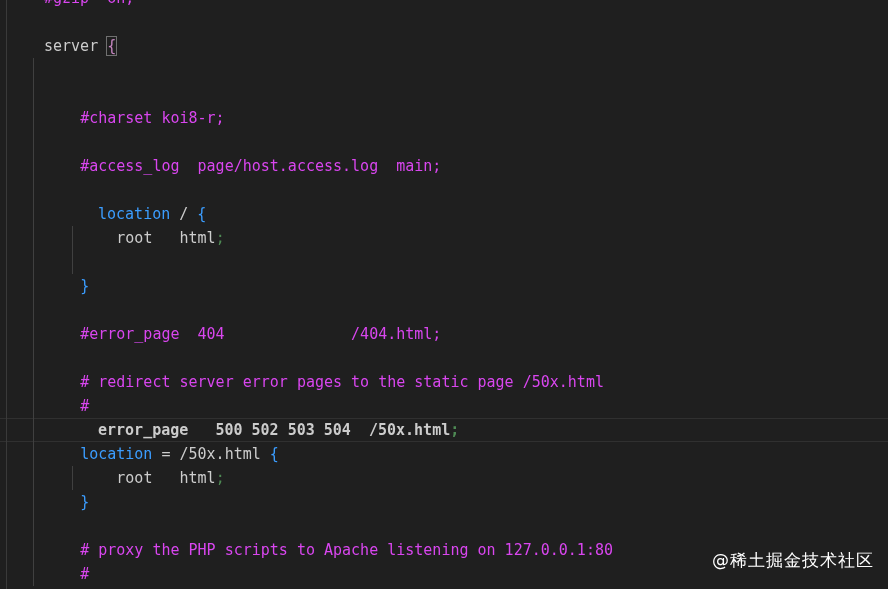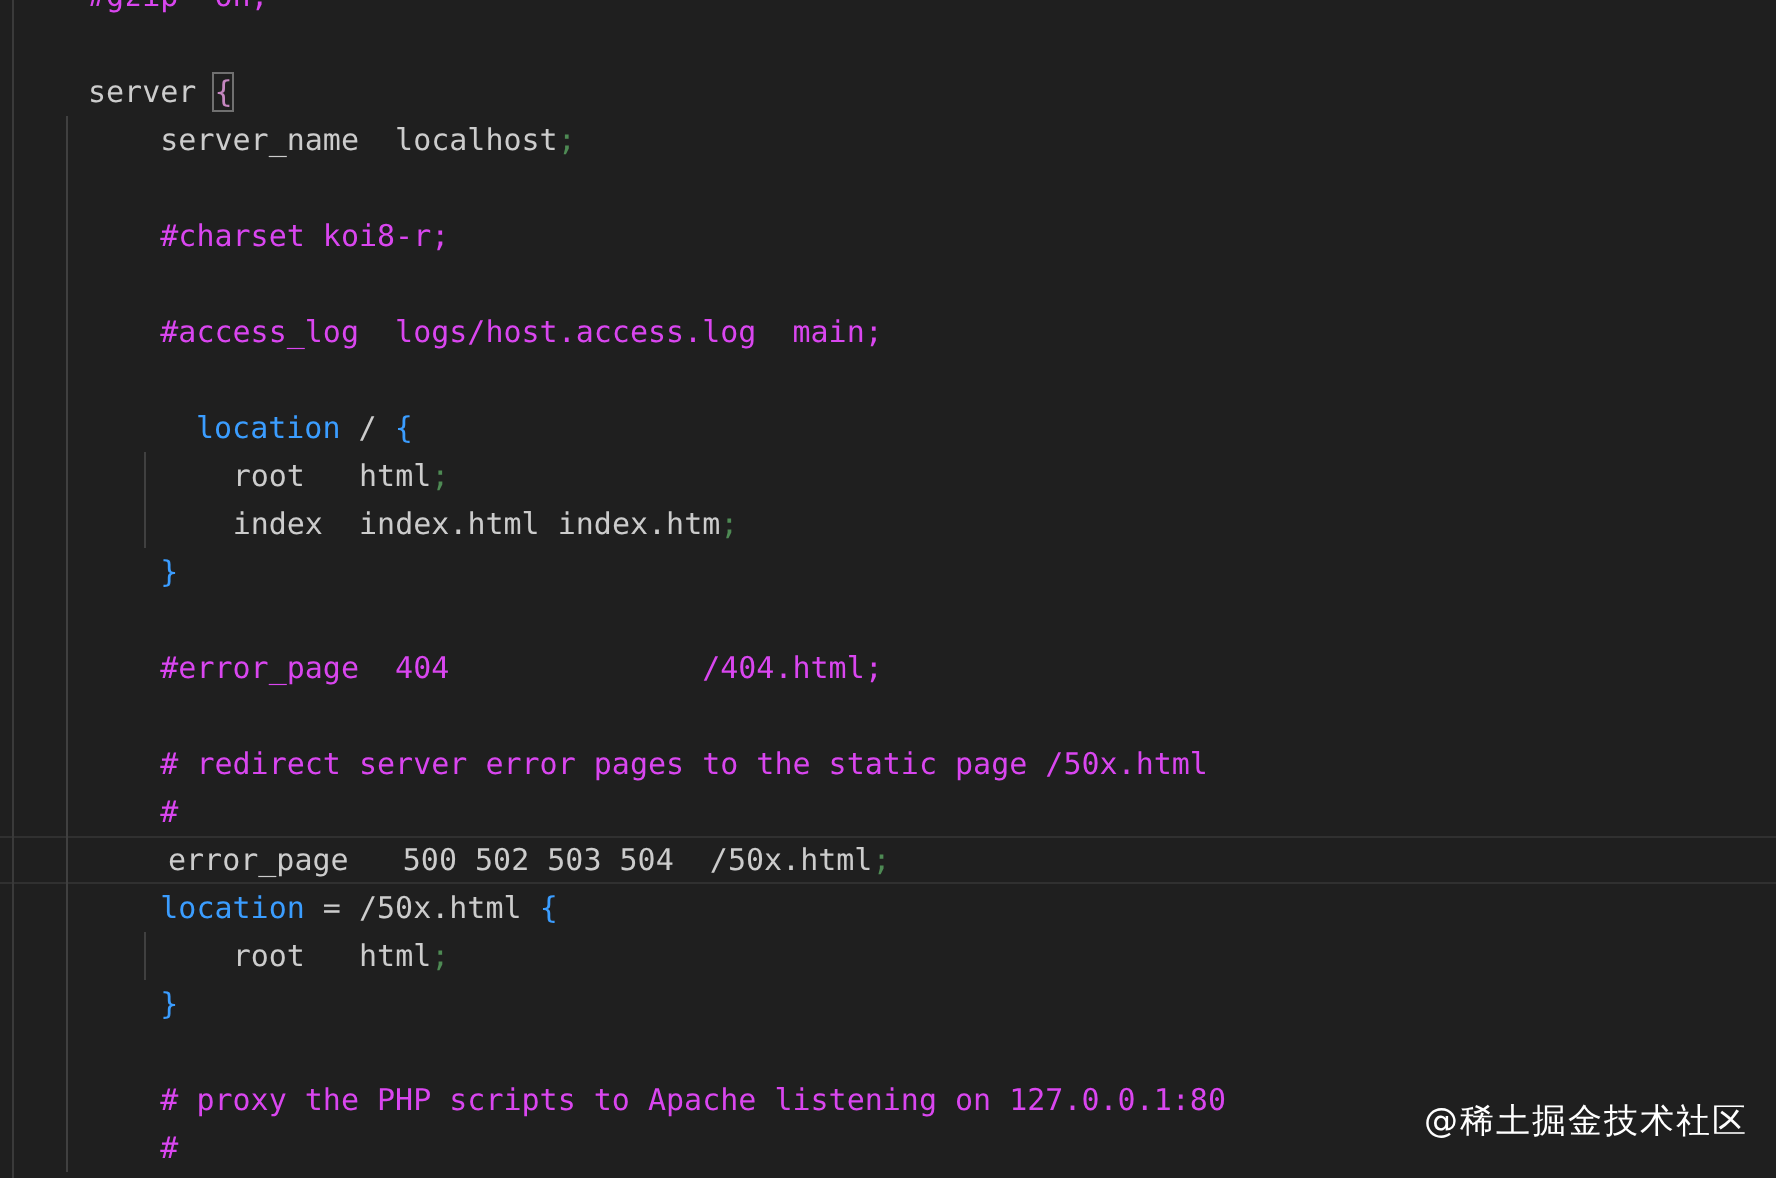--- a/index.html
+++ b/index.html
@@ -119,36 +119,36 @@
 <body>
 
 <div id="editor">
 
   <div id="left-rule"></div>
 
   <div id="code">
       <div class="line"><span class="txt c-comment" style="left: 44px;">#gzip  on;</span></div>
       <div class="line"><span class="txt c-plain" style="left: 44px;"></span></div>
       <div class="line"><span class="txt c-plain" style="left: 44px;"><span class="c-plain">server </span><span class="brace-match">{</span></span></div>
-      <div class="line"><div class="iguide lvl1"></div><span class="txt c-plain" style="left: 80.16px;"><span class="c-plain">server_name  localhost</span><span class="c-semi">;</span><span class="c-plain"></span></span></div>
+      <div class="line"><div class="iguide lvl1"></div></div>
       <div class="line"><div class="iguide lvl1"></div><span class="txt c-plain" style="left: 80.16px;"></span></div>
       <div class="line"><div class="iguide lvl1"></div><span class="txt c-comment" style="left: 80.16px;">#charset koi8-r;</span></div>
       <div class="line"><div class="iguide lvl1"></div><span class="txt c-plain" style="left: 80.16px;"></span></div>
-      <div class="line"><div class="iguide lvl1"></div><span class="txt c-comment" style="left: 80.16px;">#access_log  logs/host.access.log  main;</span></div>
+      <div class="line"><div class="iguide lvl1"></div><span class="txt c-comment" style="left: 80.16px;">#access_log  page/host.access.log  main;</span></div>
       <div class="line"><div class="iguide lvl1"></div><span class="txt c-plain" style="left: 80.16px;"></span></div>
       <div class="line"><div class="iguide lvl1"></div><span class="txt c-kw" style="left: 98px; text-align: center;"><span class="c-kw">location</span><span class="c-plain"> / </span><span class="c-kw">{</span></span></div>
       <div class="line"><div class="iguide lvl1"></div><div class="iguide lvl2"></div><span class="txt c-plain" style="left: 116.32px;"><span class="c-plain">root   html</span><span class="c-semi">;</span><span class="c-plain"></span></span></div>
-      <div class="line"><div class="iguide lvl1"></div><div class="iguide lvl2"></div><span class="txt c-plain" style="left: 116.32px;"><span class="c-plain">index  index.html index.htm</span><span class="c-semi">;</span><span class="c-plain"></span></span></div>
+      <div class="line"><div class="iguide lvl1"></div><div class="iguide lvl2"></div></div>
       <div class="line"><div class="iguide lvl1"></div><span class="txt c-kw" style="left: 80.16px;"><span class="c-kw">}</span></span></div>
       <div class="line"><div class="iguide lvl1"></div><span class="txt c-plain" style="left: 80.16px;"></span></div>
       <div class="line"><div class="iguide lvl1"></div><span class="txt c-comment" style="left: 80.16px;">#error_page  404              /404.html;</span></div>
       <div class="line"><div class="iguide lvl1"></div><span class="txt c-plain" style="left: 80.16px;"></span></div>
       <div class="line"><div class="iguide lvl1"></div><span class="txt c-comment" style="left: 80.16px;"># redirect server error pages to the static page /50x.html</span></div>
       <div class="line"><div class="iguide lvl1"></div><span class="txt c-comment" style="left: 80.16px;">#</span></div>
-      <div class="line current"><div class="iguide lvl1"></div><span class="txt c-plain" style="left: 84px;"><span class="c-plain">error_page   500 502 503 504  /50x.html</span><span class="c-semi">;</span><span class="c-plain"></span></span></div>
+      <div class="line current"><div class="iguide lvl1"></div><span class="txt c-plain" style="left: 98px; font-weight: bold;"><span class="c-plain">error_page   500 502 503 504  /50x.html</span><span class="c-semi">;</span><span class="c-plain"></span></span></div>
       <div class="line"><div class="iguide lvl1"></div><span class="txt c-kw" style="left: 80.16px;"><span class="c-kw">location</span><span class="c-plain"> = /50x.html </span><span class="c-kw">{</span></span></div>
       <div class="line"><div class="iguide lvl1"></div><div class="iguide lvl2"></div><span class="txt c-plain" style="left: 116.32px;"><span class="c-plain">root   html</span><span class="c-semi">;</span><span class="c-plain"></span></span></div>
       <div class="line"><div class="iguide lvl1"></div><span class="txt c-kw" style="left: 80.16px;"><span class="c-kw">}</span></span></div>
       <div class="line"><div class="iguide lvl1"></div><span class="txt c-plain" style="left: 80.16px;"></span></div>
       <div class="line"><div class="iguide lvl1"></div><span class="txt c-comment" style="left: 80.16px;"># proxy the PHP scripts to Apache listening on 127.0.0.1:80</span></div>
       <div class="line"><div class="iguide lvl1"></div><span class="txt c-comment" style="left: 80.16px;">#</span></div>
     </div>
 
   <div id="watermark">@稀土掘金技术社区</div>
 

